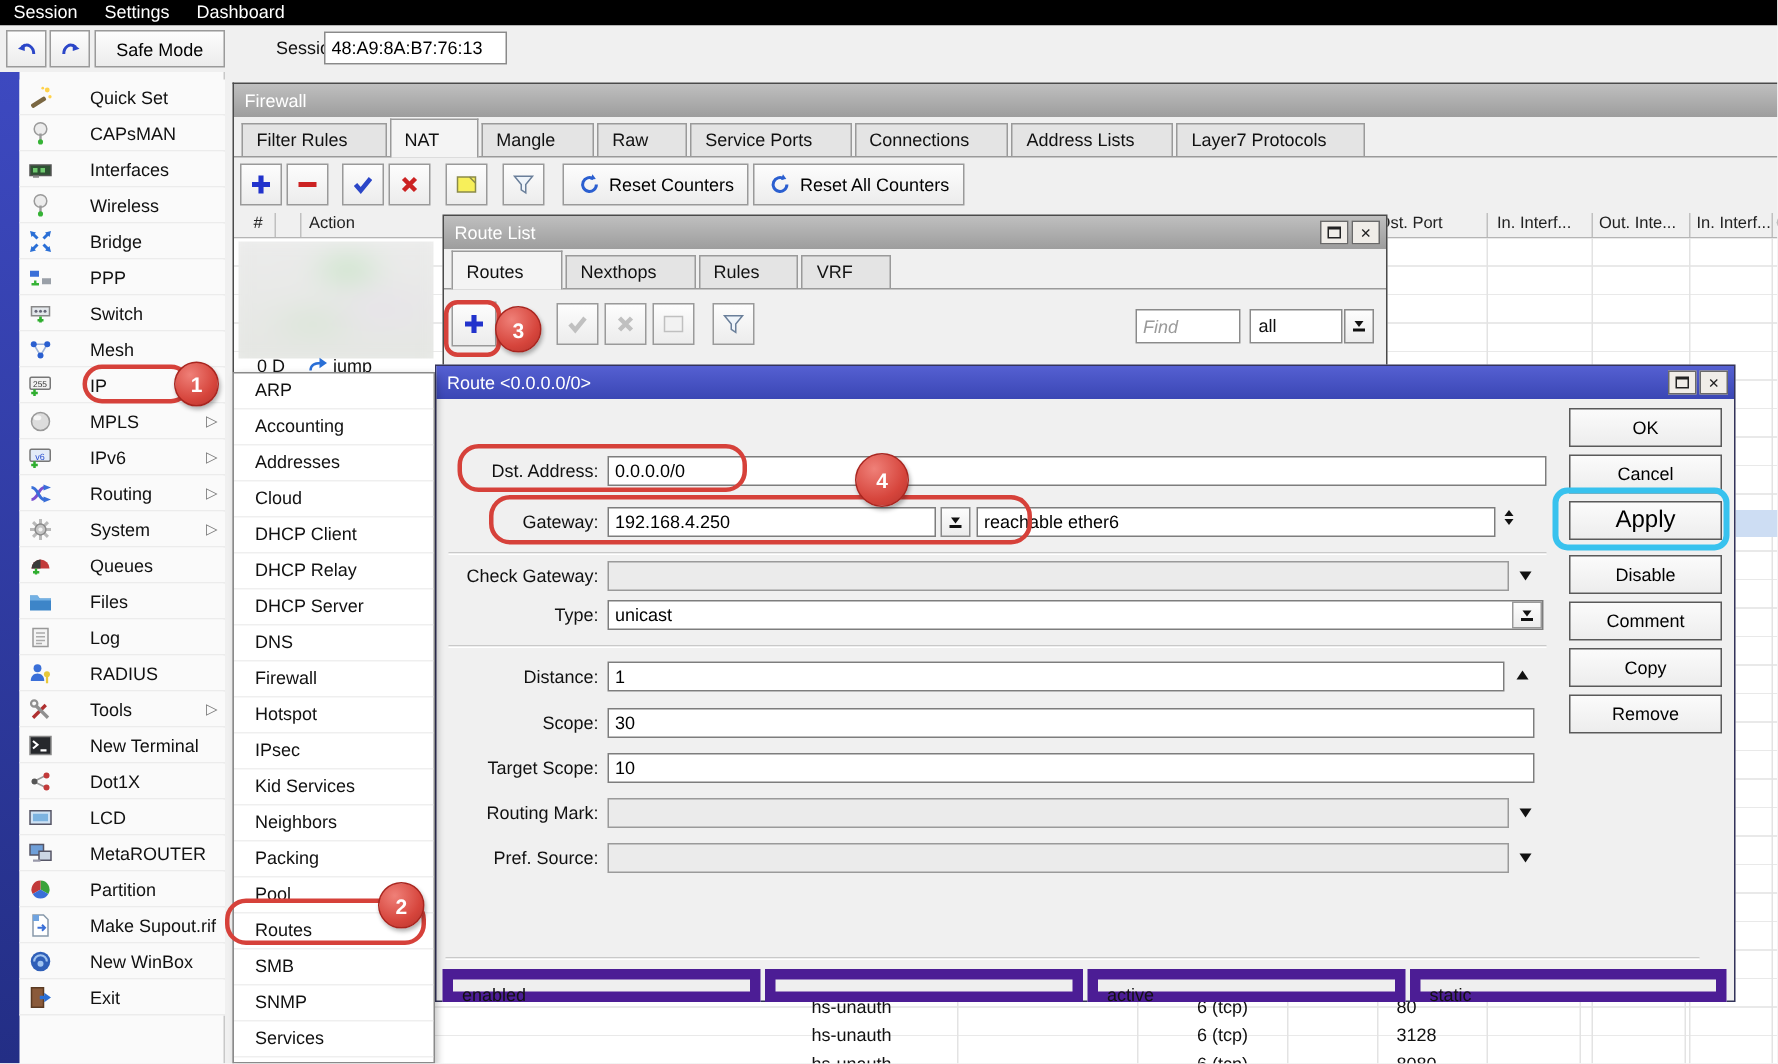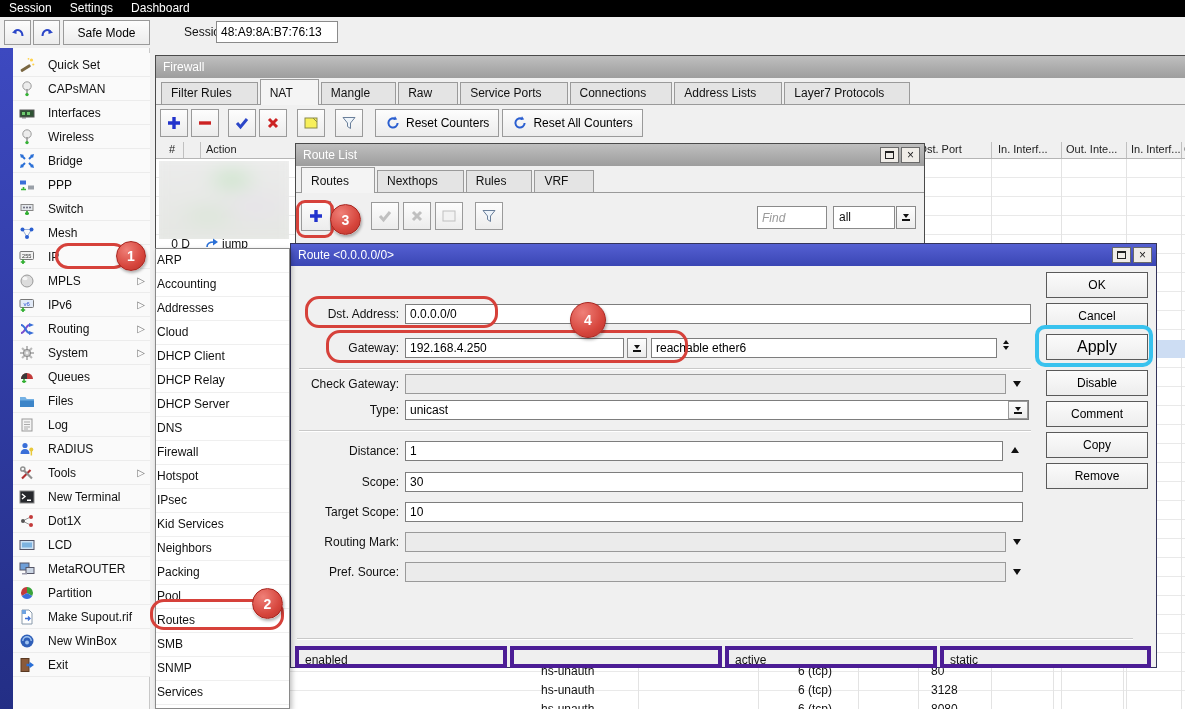--- a/index.html
+++ b/index.html
@@ -19,21 +19,21 @@
   .redo { left:33px; top:3px; width:27px; height:25px; }
   .sess-label { position:absolute; left:158px; top:8px; width:54px; text-align:right;margin-left:18px; }
   .sess-box { position:absolute; left:216px; top:4px; width:122px; height:22px; border:1px solid #8a8a8a; background:#fff; font-family:"Liberation Sans",sans-serif; font-size:12px; padding:0 4px; }
 
   
   .sidebar { position:absolute; left:0; top:48px; width:150px; height:661px; background:#fafafa; border-right:1px solid #c8c8c8; }
   .bluestrip { position:absolute; left:0; top:0; width:13px; height:661px; background:linear-gradient(180deg,#3d49c0,#232e85); }
   .sb-list { position:absolute; left:13px; top:5px; width:137px; }
   .sb-item { height:24px; display:flex; align-items:center; border-bottom:1px solid #ececec; padding-left:6px; position:relative; cursor:default; background:#fafafa; }
   .sb-item .icon16 { width:16px; height:16px; flex:0 0 16px; }
-  .sb-item .sb-label { margin-left:13px; white-space:nowrap; }
+  .sb-item .sb-label { margin-left:25px; white-space:nowrap; }
   .sb-item .sub-arrow { position:absolute; right:5px; color:#777; font-size:10px; }
 
   .icon16 svg { width:16px; height:16px; display:block; }
 
   
   .window { position:absolute; background:#f0f0f0; border:1px solid #4a4a4a; }
   .titlebar { height:22px; display:flex; align-items:center; padding-left:7px; color:#fff; }
   .titlebar.inactive { background:linear-gradient(#bfbfbf,#9d9d9d); }
   .titlebar.active { background:linear-gradient(#5560d2,#3a46b4); }
   .title-controls { position:absolute; top:3px; display:flex; gap:2px; }
@@ -72,39 +72,39 @@
   .blurbox .blobs { position:absolute; inset:-12px; filter:blur(9px);
       background:
         radial-gradient(40px 18px at 55% 30%, #bfe3bd 0%, transparent 70%),
         radial-gradient(50px 20px at 40% 65%, #d7e5d4 0%, transparent 70%),
         radial-gradient(60px 26px at 70% 55%, #e7e3ea 0%, transparent 75%),
         linear-gradient(#ececec,#e4e6e2); }
   .selfrag { position:absolute; background:#cdddf3; }
 
   
   #ipmenu { position:absolute; left:155px; top:248px; width:135px; height:461px; background:#fff; border:1px solid #8a8a8a; box-shadow:2px 2px 5px rgba(0,0,0,.25); overflow:hidden; }
-  .pm-item { height:24px; line-height:23px; padding-left:1px; border-bottom:1px solid #efefef; white-space:nowrap; cursor:default; }
+  .pm-item { height:24px; line-height:23px; padding-left:14px; border-bottom:1px solid #efefef; white-space:nowrap; cursor:default; }
 
   
   #rl { left:295px; top:143px; width:630px; height:102px; }
   #rl .rl-toolbar { position:absolute; left:0; top:52px; width:100%; height:40px; display:flex; align-items:center; padding-left:5px; gap:4px; }
   .icbtn.disabled svg path, .icbtn.disabled svg rect { stroke:#c0c0c0; }
   .find-box { position:absolute; left:461px; top:62px; width:70px; height:23px; border:1px solid #8a8a8a; background:#fff; font-family:"Liberation Sans",sans-serif; font-size:12px; padding:0 4px; }
   .find-box::placeholder { font-style:italic; color:#9a9a9a; }
   .all-box { position:absolute; left:537px; top:62px; width:62px; height:23px; border:1px solid #8a8a8a; background:#fff; line-height:21px; padding-left:5px; }
   #rl .dbtn { position:absolute; left:600px; top:62px; height:23px; }
 
   
   #rd { left:290px; top:243px; width:867px; height:425px; border:1px solid #33335a; }
   #rd .lbl { position:absolute; width:106px; text-align:right; line-height:20px; white-space:nowrap; }
   .field { position:absolute; height:20px; border:1px solid #7d7d7d; background:#fff; font-family:"Liberation Sans",sans-serif; font-size:12px; padding:0 4px; }
   .combo { position:absolute; height:20px; border:1px solid #9a9a9a; background:#ebebeb; }
   .sep { position:absolute; height:2px; border-top:1px solid #c9c9c9; border-bottom:1px solid #fff; }
   .rdbtn { position:absolute; left:755px; width:102px; height:26px; background:linear-gradient(#fbfbfb,#ededed); border:1px solid #5a5a5a; text-align:center; line-height:24px; cursor:default; }
-  .statusseg { position:absolute; top:402px; height:22px; border:4px solid #4c1d95; background:#efefef; line-height:20px; padding-left:6px; }
+  .statusseg { position:absolute; top:402px; height:22px; border:7px solid #4c1d95; background:#efefef; line-height:20px; padding-left:6px; }
   .arr-abs { position:absolute; }
 
   
   .ann { position:absolute; z-index:60; }
   .hl-red { border:3px solid #d6413a; border-radius:14px; background:transparent; }
   .hl-blue { border:4px solid #38c2ee; border-radius:10px; }
   .circ { border-radius:50%; background:radial-gradient(circle at 35% 28%, #ef8078, #d6453c 62%, #b5332c);
           border:1px solid #a8251f; color:#fff; font-weight:bold; font-size:14px;
           display:flex; align-items:center; justify-content:center; box-shadow:1px 2px 3px rgba(0,0,0,.3); }
 

